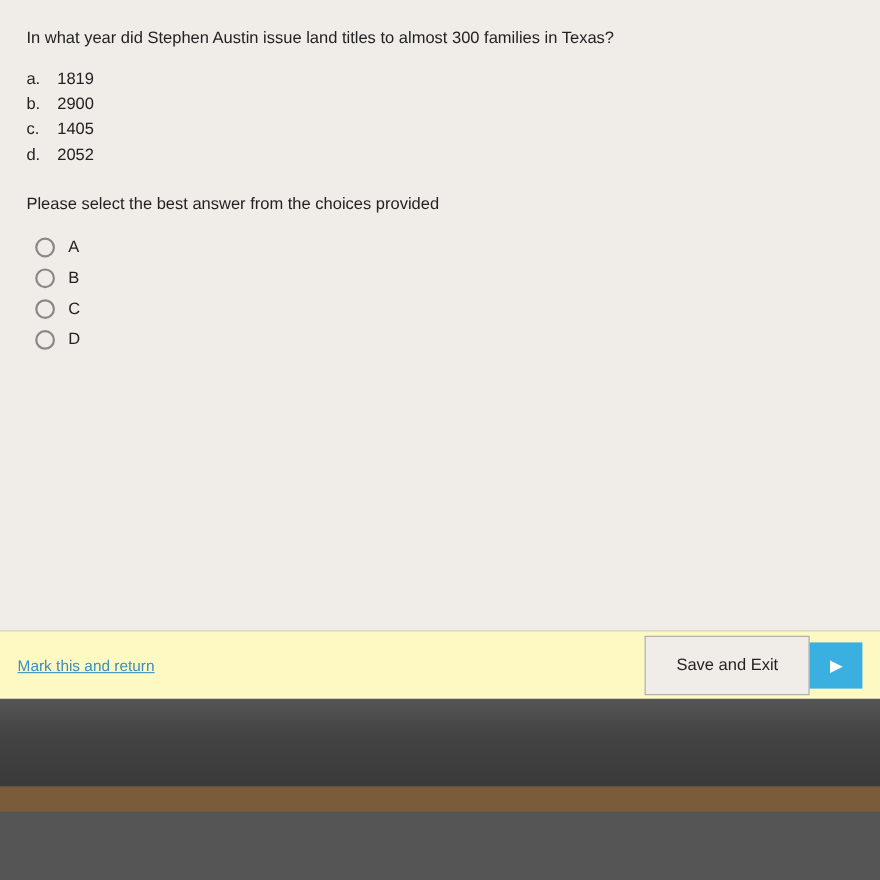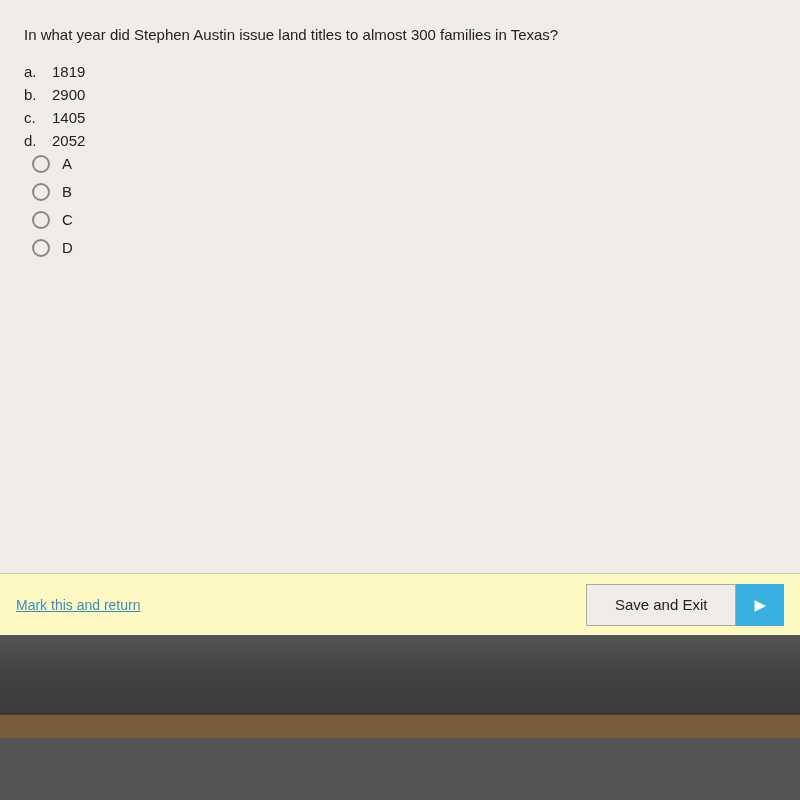--- a/index.html
+++ b/index.html
@@ -118,21 +118,21 @@
       align-items: center;
     }
 
     .save-exit-btn {
       background-color: #f0ede8;
       border: 1px solid #aaa;
       color: #222;
       font-size: 15px;
       padding: 10px 28px;
       cursor: pointer;
-      height: 42px;
+      height: 54px;
     }
 
     .next-btn {
       background-color: #3ab0e0;
       border: none;
       color: #fff;
       font-size: 15px;
       padding: 10px 18px;
       cursor: pointer;
       height: 42px;
@@ -171,20 +171,21 @@
       <div class="answer-option">
         <span class="answer-letter">c.</span>
         <span class="answer-value">1405</span>
       </div>
       <div class="answer-option">
         <span class="answer-letter">d.</span>
         <span class="answer-value">2052</span>
       </div>
     </div>
 
+    <div class="instruction-text">Please select the best answer from the choices provided</div>
 
     <div class="radio-group">
       <label class="radio-option">
         <div class="radio-circle"></div>
         <span class="radio-label">A</span>
       </label>
       <label class="radio-option">
         <div class="radio-circle"></div>
         <span class="radio-label">B</span>
       </label>

